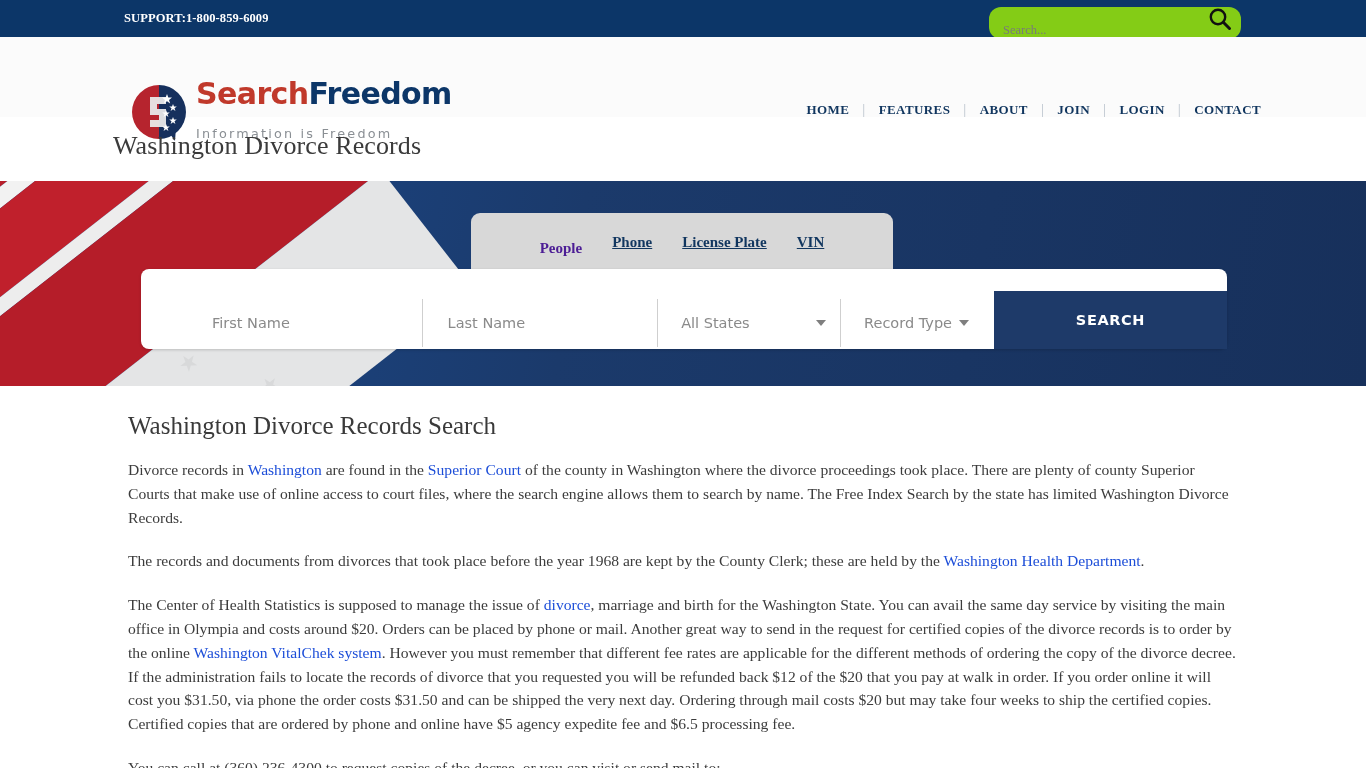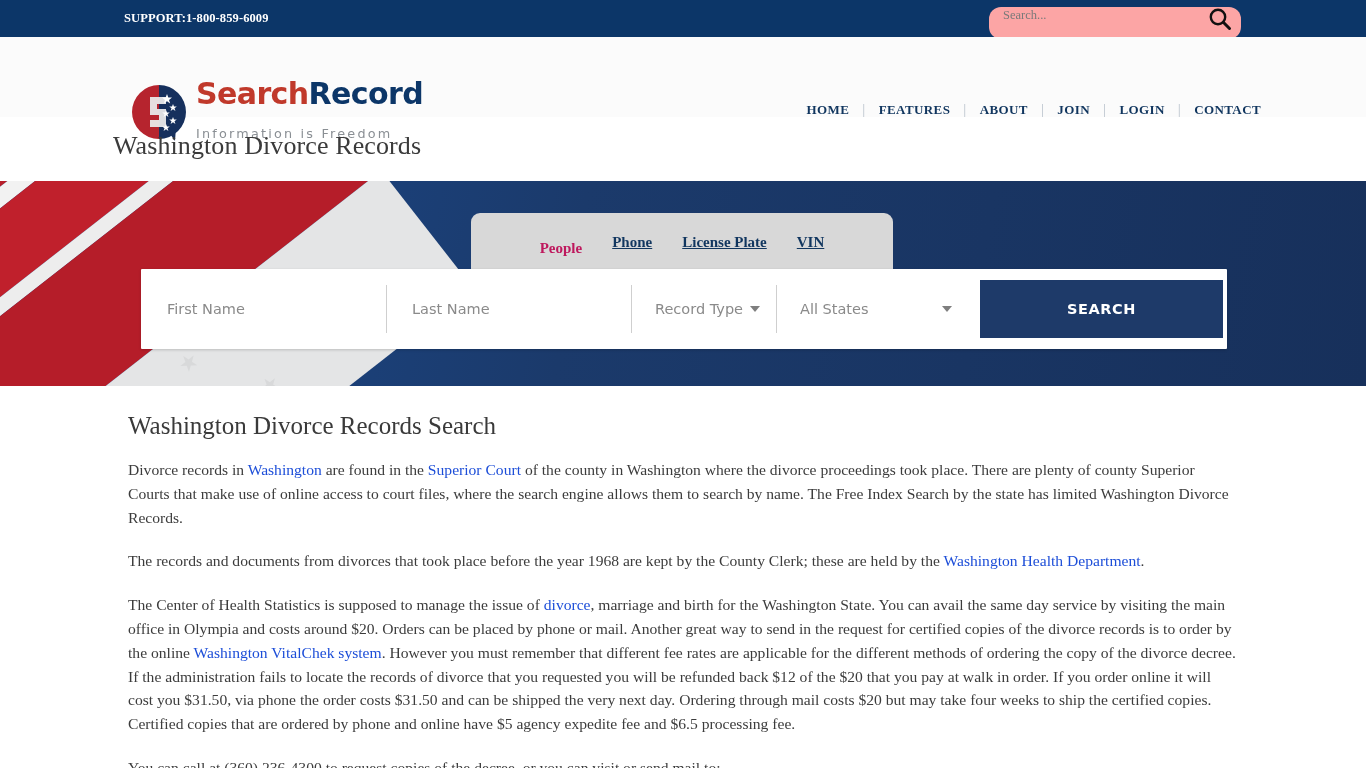--- a/index.html
+++ b/index.html
@@ -30,24 +30,24 @@
     font-size: 12.5px;
     letter-spacing: 0.1px;
     white-space: nowrap;
   }
   .topsearch {
     position: absolute;
     left: 989px;
     top: 7px;
     width: 252px;
     height: 32px;
-    background: #fca5a5;
+    background: #84cc16;
     border-radius: 12px;
     display: flex;
-    align-items: flex-start;
+    align-items: flex-end;
   }
   .topsearch-input {
     border: 0;
     outline: 0;
     background: transparent;
     margin-left: 12px;
     width: 190px;
     font-family: "Liberation Serif", serif;
     font-size: 12.5px;
     color: #333;
@@ -203,36 +203,37 @@
   .tab {
     font-family: "Liberation Serif", serif;
     font-weight: bold;
     font-size: 15px;
     color: #11365f;
     text-decoration: underline;
     cursor: pointer;
     white-space: nowrap;
   }
   .tab.active {
-    color: #be185d;
+    color: #4c1d95;
     text-decoration: none;
     margin-top: 12px;
   }
 
   
   .searchcard {
     position: absolute;
     left: 141px; top: 269px;
     width: 1086px; height: 80px;
     background: #ffffff;
-    border-radius: 1px;
+    border-radius: 8px;
     box-shadow: 0 1px 3px rgba(0,0,0,.18);
     display: flex;
-    align-items: center;
+    align-items: flex-end;
     z-index: 8;
+    padding-left: 45px;
   }
   .fld {
     height: 52px;
     display: flex;
     align-items: center;
     position: relative;
     padding-left: 24px;
   }
   .fld + .fld::before {
     content: "";
@@ -331,21 +332,21 @@
           <polygon points="39,13 40.3,16.6 44,16.6 41,18.9 42.2,22.6 39,20.3 35.8,22.6 37,18.9 34,16.6 37.7,16.6"></polygon>
           <polygon points="45,23 46,25.6 48.8,25.6 46.5,27.3 47.4,30 45,28.3 42.6,30 43.5,27.3 41.2,25.6 44,25.6"></polygon>
           <polygon points="38,29 39,31.6 41.8,31.6 39.5,33.3 40.4,36 38,34.3 35.6,36 36.5,33.3 34.2,31.6 37,31.6"></polygon>
           <polygon points="45,36 46,38.6 48.8,38.6 46.5,40.3 47.4,43 45,41.3 42.6,43 43.5,40.3 41.2,38.6 44,38.6"></polygon>
           <polygon points="38,43 39,45.6 41.8,45.6 39.5,47.3 40.4,50 38,48.3 35.6,50 36.5,47.3 34.2,45.6 37,45.6"></polygon>
         </g>
       </svg>
     </div>
     <div class="logo-text">
       <div class="logo-word">
-        <span class="logo-search">Search</span><span class="logo-quarry">Record</span>
+        <span class="logo-search">Search</span><span class="logo-quarry">Freedom</span>
       </div>
       <div class="logo-tag">Information is Freedom</div>
     </div>
   </div>
 
   <div class="mainnav">
     <a href="#">HOME</a>
     <span class="sep">|</span>
     <a href="#">FEATURES</a>
     <span class="sep">|</span>
@@ -388,28 +389,28 @@
   <span class="tab">VIN</span>
 </div>
 
 <div class="searchcard">
   <div class="fld f-first">
     <input type="text" placeholder="First Name" style="">
   </div>
   <div class="fld f-last">
     <input type="text" placeholder="Last Name" style="">
   </div>
+  <div class="fld f-state">
+    <span class="selval" style="width:auto;">All States</span>
+    <span class="caret caret-right"></span>
+  </div>
   <div class="fld f-type">
     <span class="selval" style="width:auto;">Record Type</span>
     <span class="caret"></span>
   </div>
-  <div class="fld f-state">
-    <span class="selval" style="width:auto;">All States</span>
-    <span class="caret caret-right"></span>
-  </div>
   <button class="search-btn">SEARCH</button>
 </div>
 
 <div class="content">
   <h2>Washington Divorce Records Search</h2>
 
   <p>
     <span>Divorce records in </span><a href="#">Washington</a><span> are found in the </span><a href="#">Superior Court</a><span> of the county in Washington where the divorce proceedings took place. There are plenty of county Superior Courts that make use of online access to court files, where the search engine allows them to search by name. The Free Index Search by the state has limited Washington Divorce Records.</span>
   </p>
 

